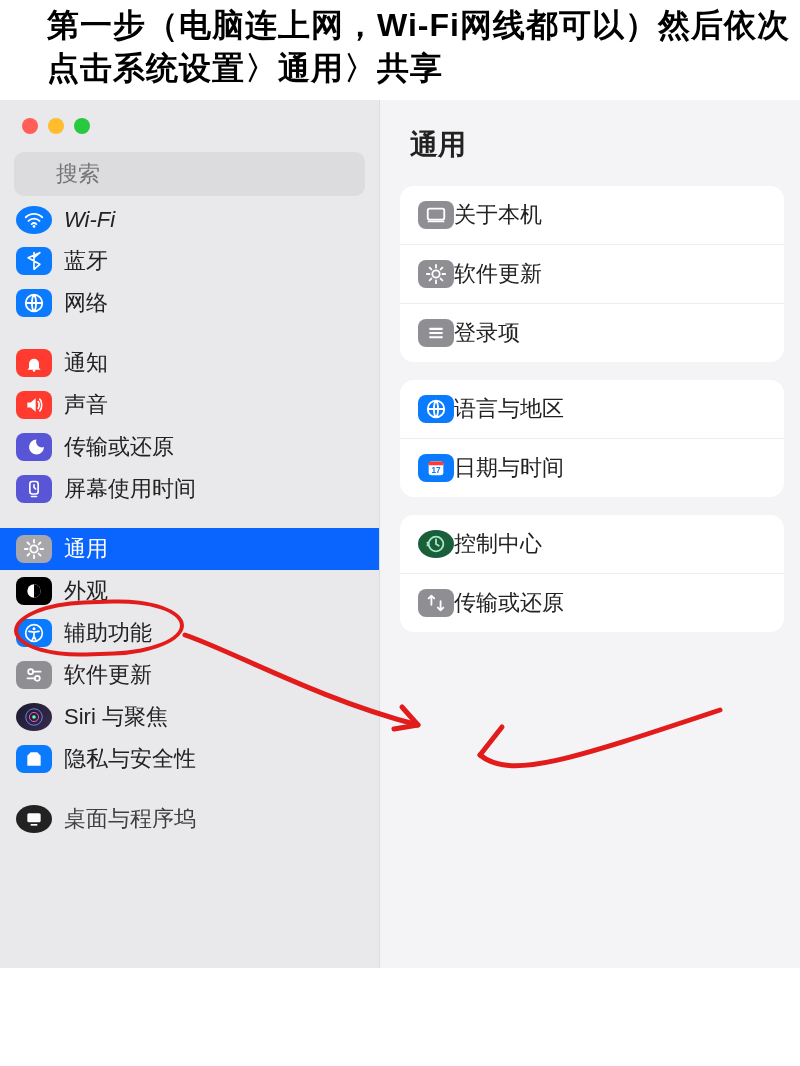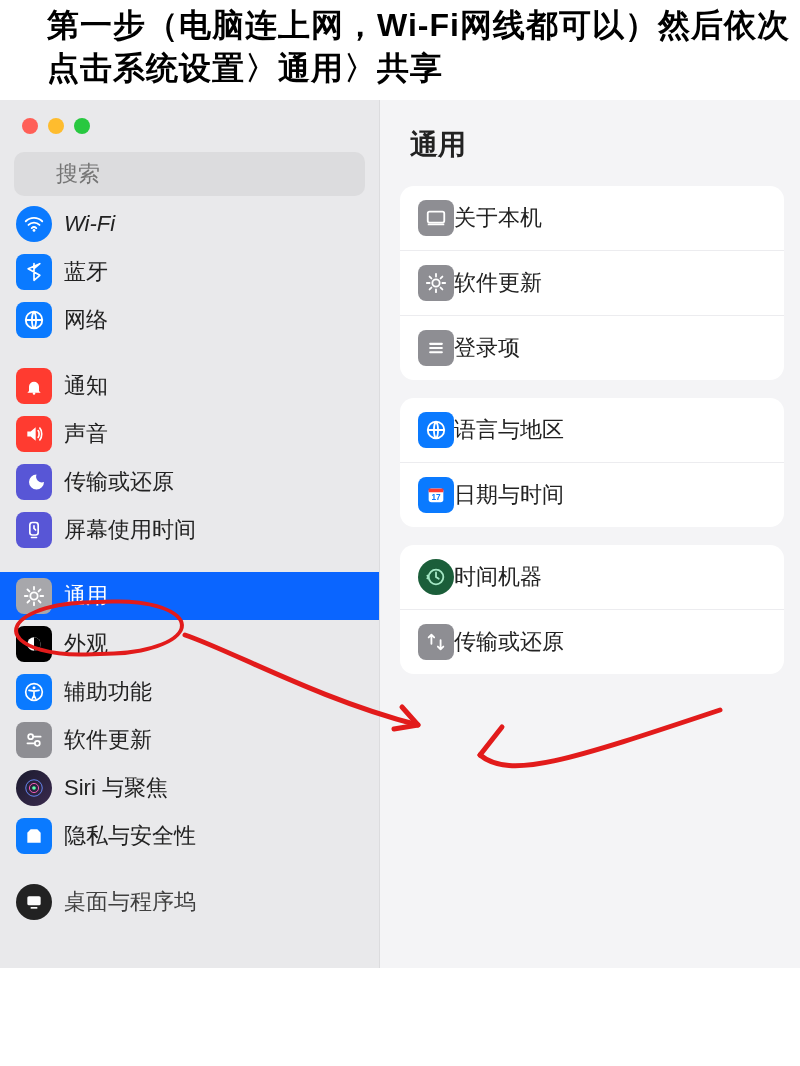--- a/index.html
+++ b/index.html
@@ -78,21 +78,21 @@
   cursor: default;
 }
 .list-item.clipped { padding-top: 0; padding-bottom: 6px; font-style: italic; }
 .list-item.selected {
   background: #0a65ff;
   color: #fff;
   border-radius: 0;
 }
 .group-gap { height: 18px; }
 .icon-box {
-  width: 36px; height: 36px;
+  width: 36px; height: 28px;
   border-radius: 8px;
   display: flex;
   align-items: center;
   justify-content: center;
   flex: none;
   color: #fef9c3;
 }
 .icon-box.round { border-radius: 50%; }
 .content {
   flex: 1;
@@ -371,21 +371,21 @@
 
     <div class="panel-list">
       <div class="panel-item">
         <div class="icon-box round" style="background:#1b5e3a">
           <svg width="22" height="22" viewBox="0 0 24 24">
               <circle cx="12" cy="12" r="8" fill="none" stroke="#a5e8c5" stroke-width="2"></circle>
               <path d="M12 7v5l3 2" fill="none" stroke="#a5e8c5" stroke-width="2" stroke-linecap="round"></path>
               <path d="M4 12l-2-2M4 12l-2 2" stroke="#a5e8c5" stroke-width="2"></path>
             </svg>
         </div>
-        <span>时间机器</span>
+        <span>控制中心</span>
       </div>
       <div class="panel-item">
         <div class="icon-box" style="background:#8e8e93">
           <svg width="22" height="22" viewBox="0 0 24 24">
               <path d="M7 4v10M7 4l-3 3M7 4l3 3M17 20V10M17 20l-3-3M17 20l3-3" fill="none" stroke="#fff" stroke-width="2" stroke-linecap="round"></path>
             </svg>
         </div>
         <span>传输或还原</span>
       </div>
     </div>

